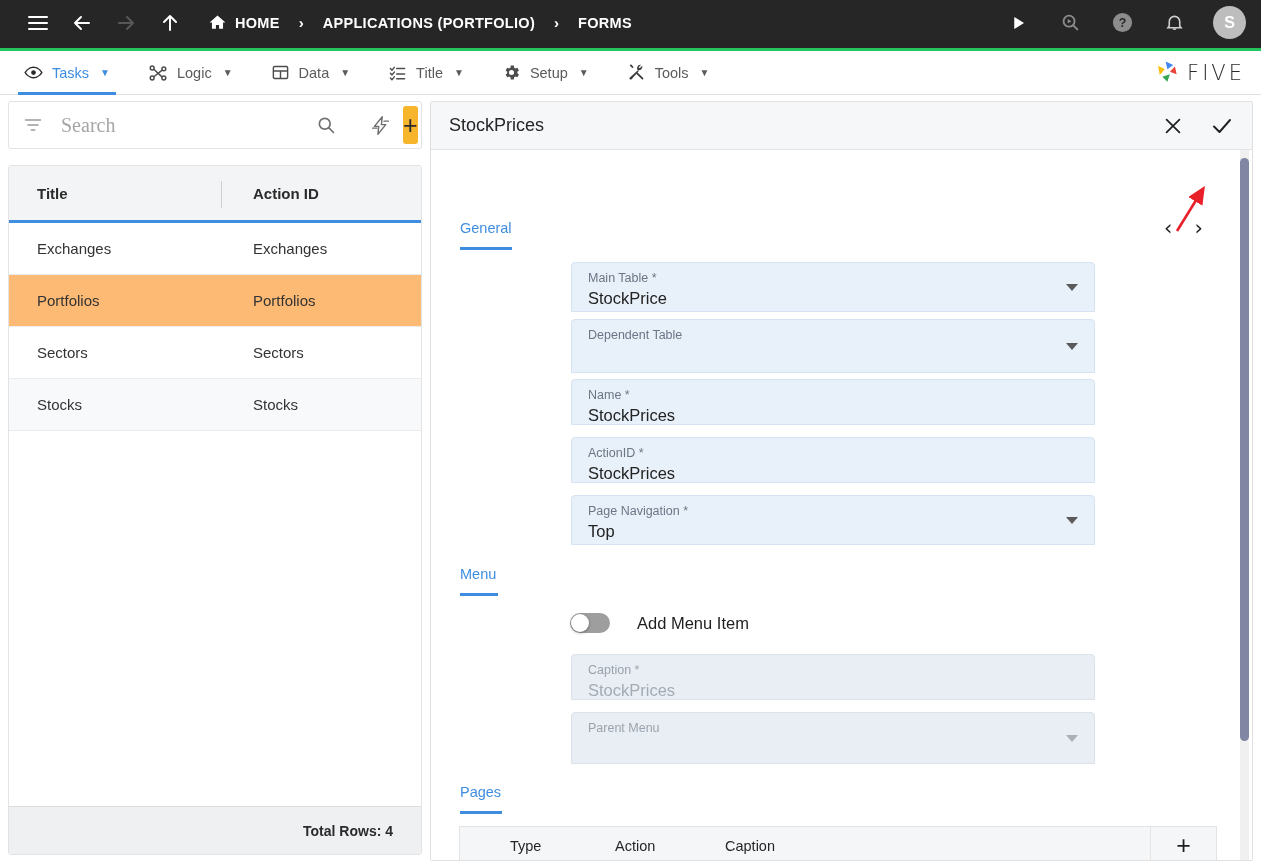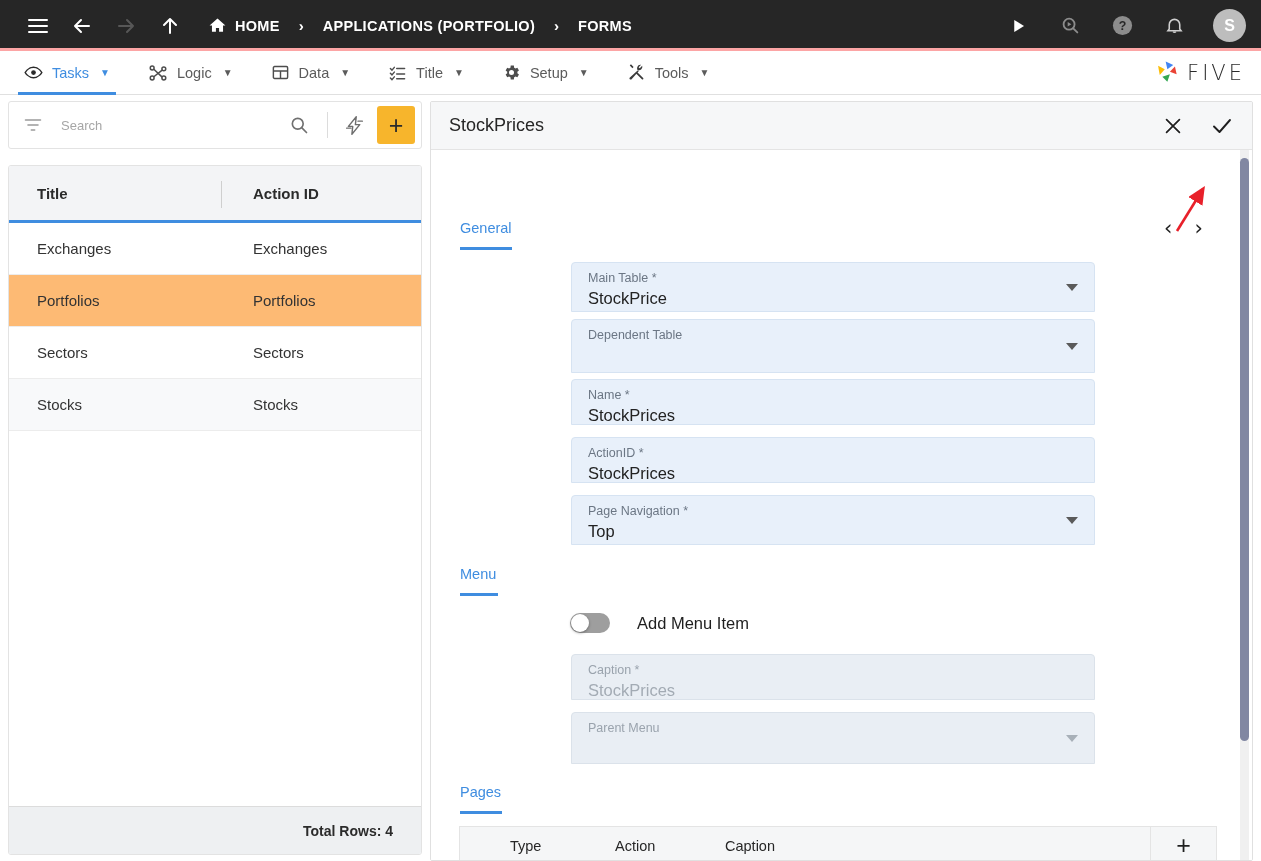--- a/index.html
+++ b/index.html
@@ -8,22 +8,22 @@
     font-family: "Liberation Sans", sans-serif;
     background: #ffffff;
     overflow: hidden;
   }
   #app { position: relative; width: 1261px; height: 861px; }
 
   
   .topbar {
     position: absolute; left: 0; top: 0; width: 1261px; height: 51px;
     background: #262626;
-    display: flex; align-items: flex-start;
-    border-bottom: 3px solid #fca5a5;
+    display: flex; align-items: flex-end;
+    border-bottom: 3px solid #22c55e;
   }
   .topbar-icon {
     width: 44px; height: 51px;
     display: flex; align-items: center; justify-content: center;
     color: #ffffff; cursor: pointer;
   }
   .topbar-icon svg { display: block; }
   .hamburger { margin-left: 16px; }
   .crumb {
     display: flex; align-items: center; height: 51px;
@@ -80,23 +80,23 @@
   .leftpanel {
     position: absolute; left: 8px; top: 101px; width: 414px; height: 752px;
   }
   .searchbar {
     height: 48px; border: 1px solid #e3e3e3; border-radius: 3px;
     background: #fff; display: flex; align-items: center;
     padding: 0 6px 0 14px;
   }
   .filter-ico { color: #9a9a9a; display: flex; cursor: pointer; }
   .search-input {
-    flex: 1; border: none; outline: none; font-size: 13px;
+    flex: 1; border: none; outline: none; font-size: 20px;
     color: #3c3c3c; padding-left: 18px; background: transparent;
-    font-family: Liberation Sans, sans-serif;
+    font-family: Liberation Serif, serif;
   }
   .search-input::placeholder { color: #a6a6a6; }
   .srch-ico { color: #707070; display: flex; cursor: pointer; padding: 0 10px; }
   .vdiv { width: 1px; height: 26px; background: #dcdcdc; margin: 0 8px; }
   .bolt-ico { color: #6e6e6e; display: flex; cursor: pointer; padding: 0 8px; }
   .addbtn {
     width: 38px; height: 38px; background: #f7b52c; border: none;
     border-radius: 3px; color: #2b2b2b; font-size: 25px; line-height: 1;
     cursor: pointer; display: flex; align-items: center; justify-content: center;
     margin-left: 4px; font-weight: 300;

